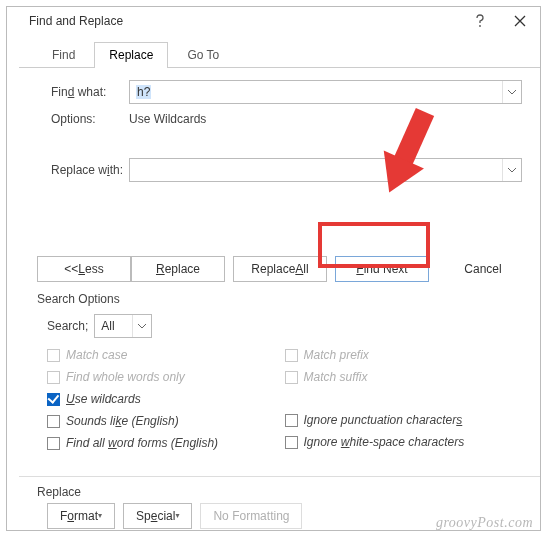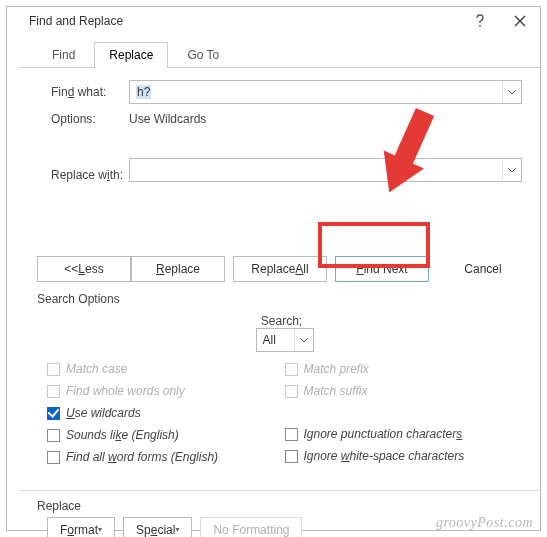--- a/index.html
+++ b/index.html
@@ -110,21 +110,20 @@
     white-space:nowrap;
   }
   
   .section-lbl{
     margin-top:10px;
     color:#444;
   }
   .search-row{
     display:flex;align-items:center;
     margin:8px 0 10px 10px;
-    flex-direction:column;
   }
   .search-row .lbl2{margin-right:6px;color:#444;}
   .dropdown{
     display:flex;align-items:center;
     border:1px solid #bbb;height:22px;width:56px;
     background:#fff;
   }
   .dropdown .v{flex:1;padding:0 6px;}
   .dropdown .dd{
     width:18px;height:100%;
@@ -243,21 +242,21 @@
             </svg>
         </div>
       </div>
     </div>
 
     <div class="row">
       <div class="lbl">Options:</div>
       <div class="opt-val">Use Wildcards</div>
     </div>
 
-    <div class="row" style="margin-top:24px;align-items:flex-end;">
+    <div class="row" style="margin-top:24px;">
       <div class="lbl">
         Replace w<span class="u">i</span>th:
       </div>
       <div class="combo">
         <div class="val"></div>
         <div class="dd">
           <svg width="8" height="5" viewBox="0 0 8 5">
               <path d="M0 0 L4 4 L8 0" stroke="#666" fill="none"></path>
             </svg>
         </div>

